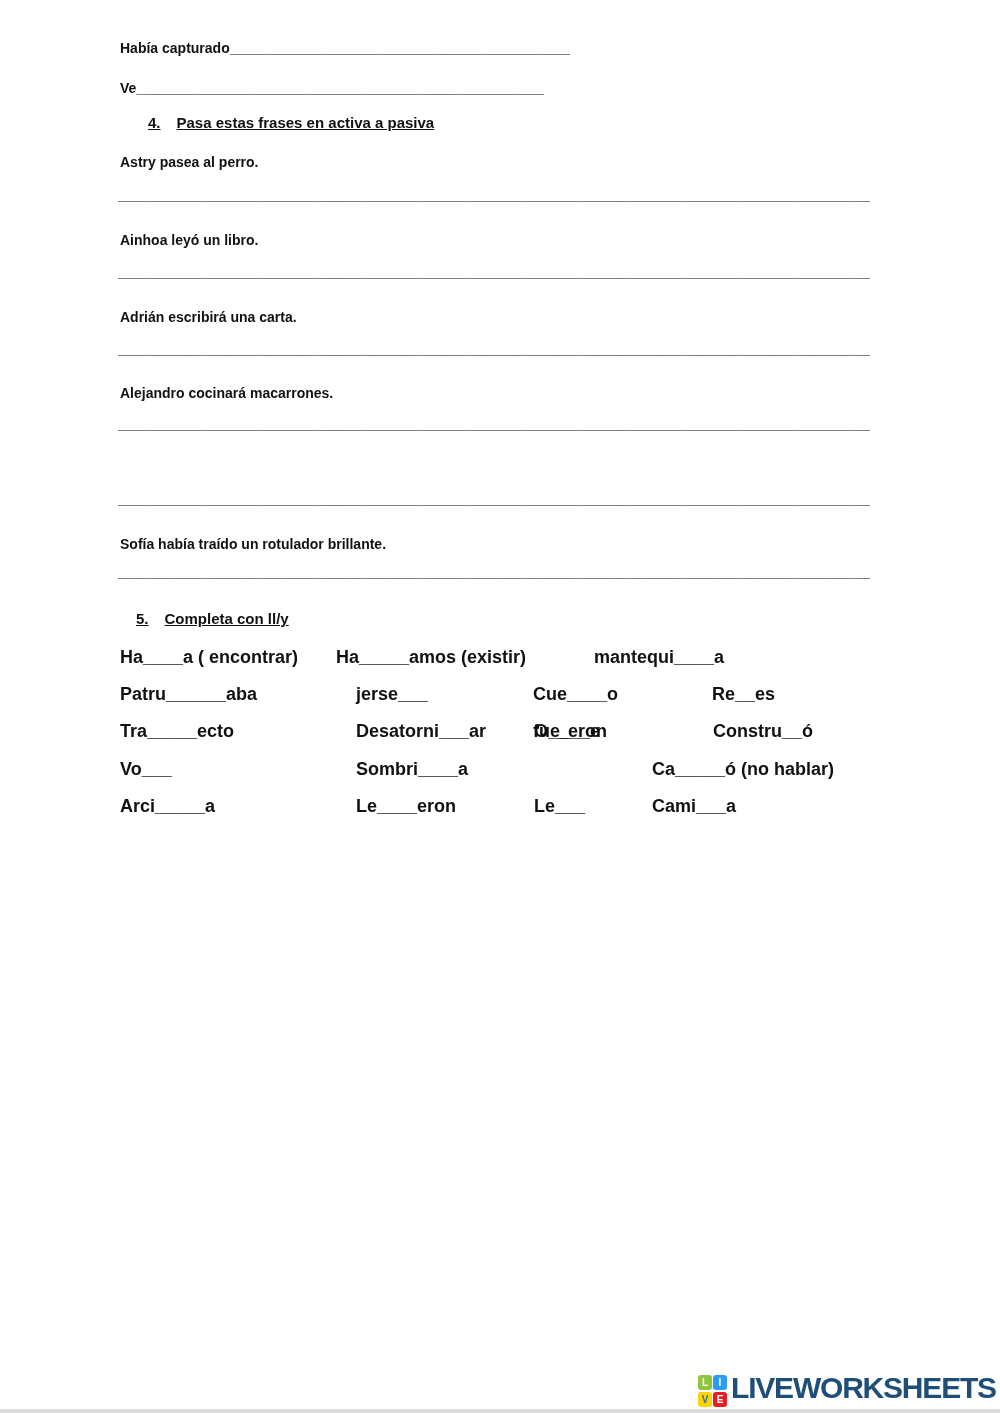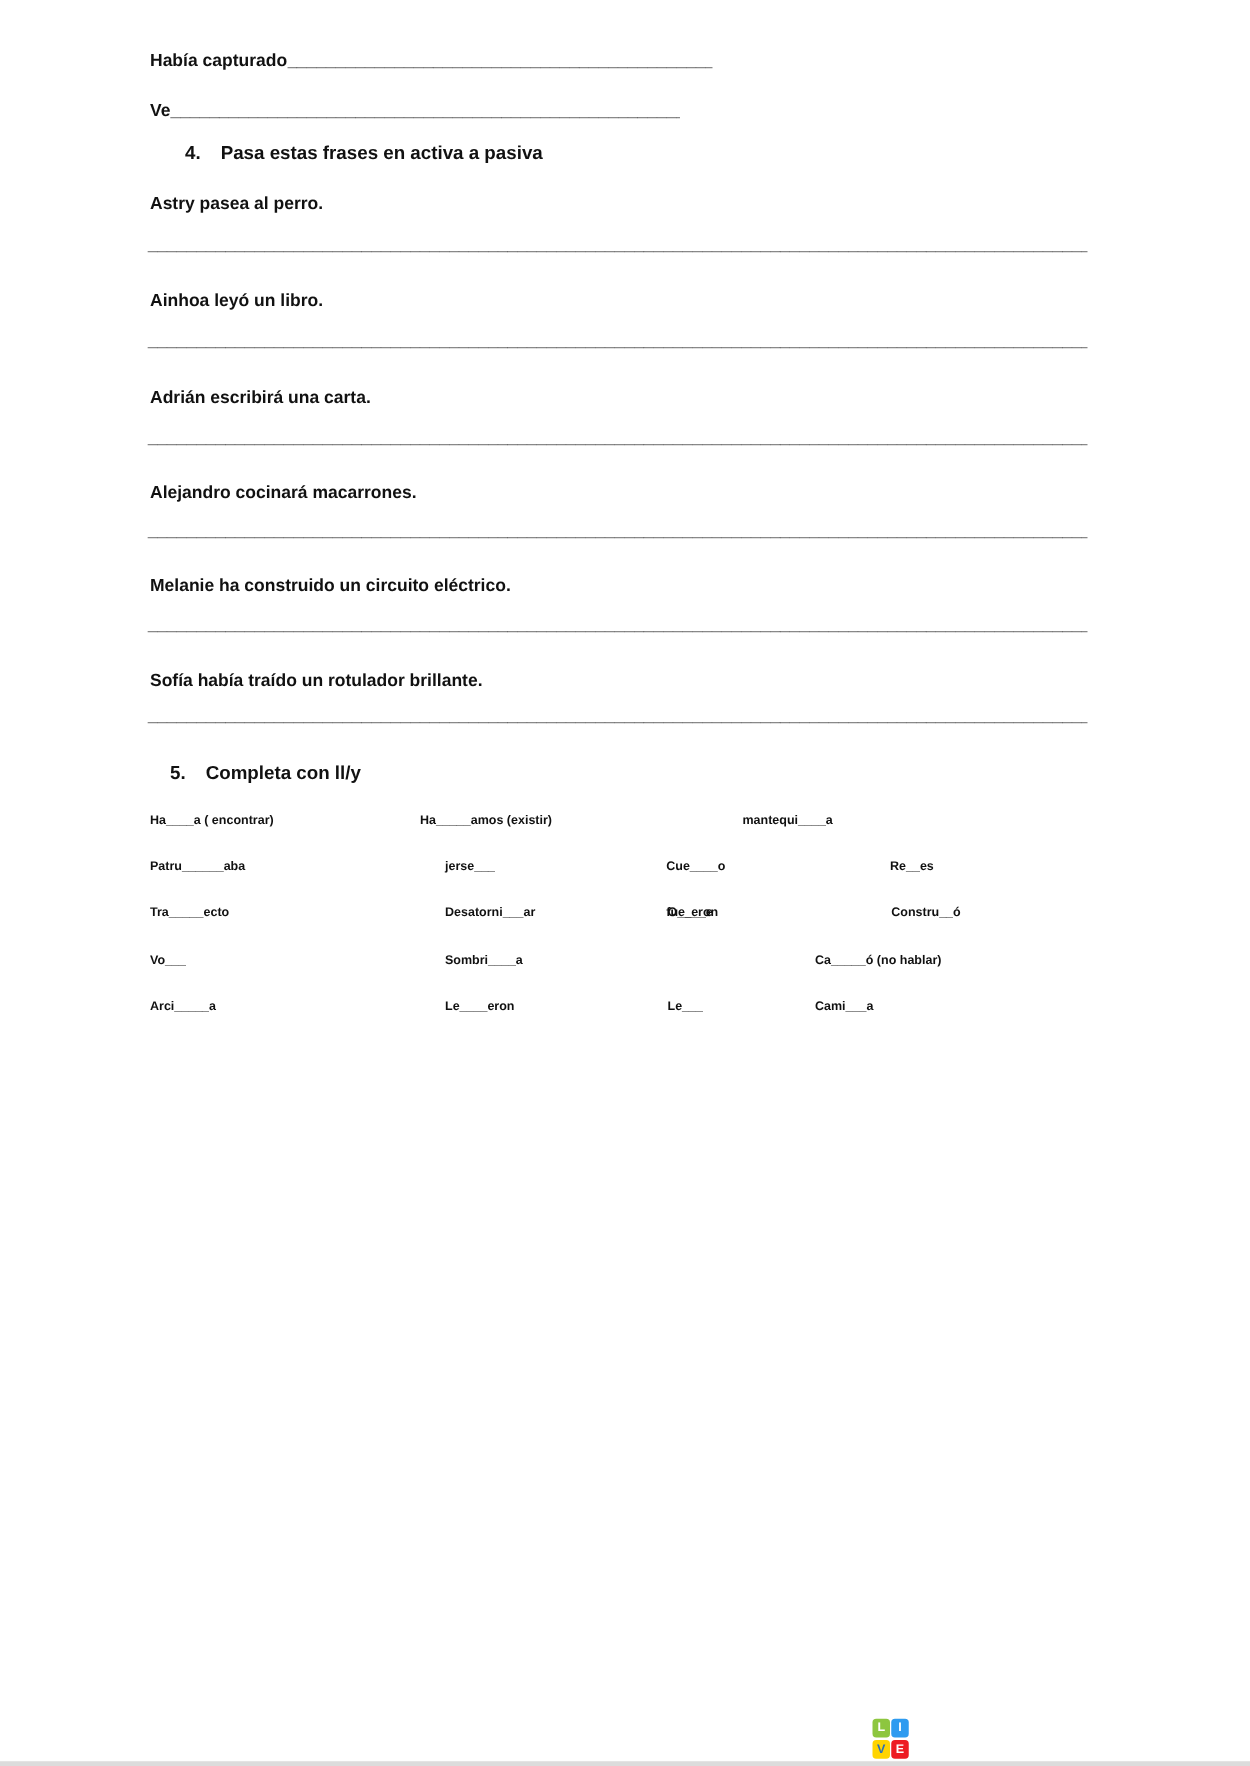--- a/index.html
+++ b/index.html
@@ -12,21 +12,21 @@
     font-weight: 700;
     color: #111111;
     overflow: hidden;
   }
   .txt {
     position: absolute;
     font-size: 14px;
     line-height: 20px;
     white-space: nowrap;
   }
-  .heading { font-size: 15px; }
+  .heading { font-size: 15px; text-decoration: underline; }
   .heading .title { margin-left: 16px; }
   .blank {
     display: inline-block;
     overflow: hidden;
     white-space: nowrap;
     height: 20px;
     line-height: 20px;
     vertical-align: top;
     color: #1c1c1c;
   }
@@ -34,21 +34,21 @@
     position: absolute;
     left: 118px;
     width: 752px;
     height: 20px;
     overflow: hidden;
     white-space: nowrap;
     font-size: 14px;
     line-height: 20px;
     color: #1c1c1c;
   }
-  .cell { font-size: 10px; }
+  .cell { font-size: 18px; }
   .lw-logo { position: absolute; left: 698px; top: 1368px; width: 300px; height: 42px; cursor: pointer; }
   .lw-icon {
     position: absolute; left: 0; top: 7px;
     display: grid;
     grid-template-columns: 14px 14px;
     grid-auto-rows: 15px;
     gap: 2px 1px;
   }
   .lw-sq {
     border-radius: 3px;
@@ -93,21 +93,20 @@
 
   <div class="txt" style="left:120px; top:230px">Ainhoa leyó un libro.</div>
   <div class="answer-line" style="top:262px">______________________________________________________________________________________________________________</div>
 
   <div class="txt" style="left:120px; top:307px">Adrián escribirá una carta.</div>
   <div class="answer-line" style="top:339px">______________________________________________________________________________________________________________</div>
 
   <div class="txt" style="left:120px; top:383px">Alejandro cocinará macarrones.</div>
   <div class="answer-line" style="top:414px">______________________________________________________________________________________________________________</div>
 
-  <div class="txt" style="left:120px; top:458px">Melanie ha construido un circuito eléctrico.</div>
   <div class="answer-line" style="top:489px">______________________________________________________________________________________________________________</div>
 
   <div class="txt" style="left:120px; top:534px">Sofía había traído un rotulador brillante.</div>
   <div class="answer-line" style="top:562px">______________________________________________________________________________________________________________</div>
 
   <div class="txt heading" style="left:136px; top:609px">
     <span class="num">5.</span><span class="title">Completa con ll/y</span>
   </div>
 
   <div class="txt cell" style="left:120px; top:647px">Ha____a ( encontrar)</div>
@@ -134,17 +133,18 @@
   <div class="txt cell" style="left:534px; top:796px">Le___</div>
   <div class="txt cell" style="left:652px; top:796px">Cami___a</div>
 
   <div class="lw-logo">
     <div class="lw-icon">
       <div class="lw-sq sq-l">L</div>
       <div class="lw-sq sq-i">I</div>
       <div class="lw-sq sq-v">V</div>
       <div class="lw-sq sq-e">E</div>
     </div>
+    <div class="lw-word">LIVEWORKSHEETS</div>
   </div>
 
   <div class="bottom-edge"></div>
 
 </div>
 
 </body></html>

